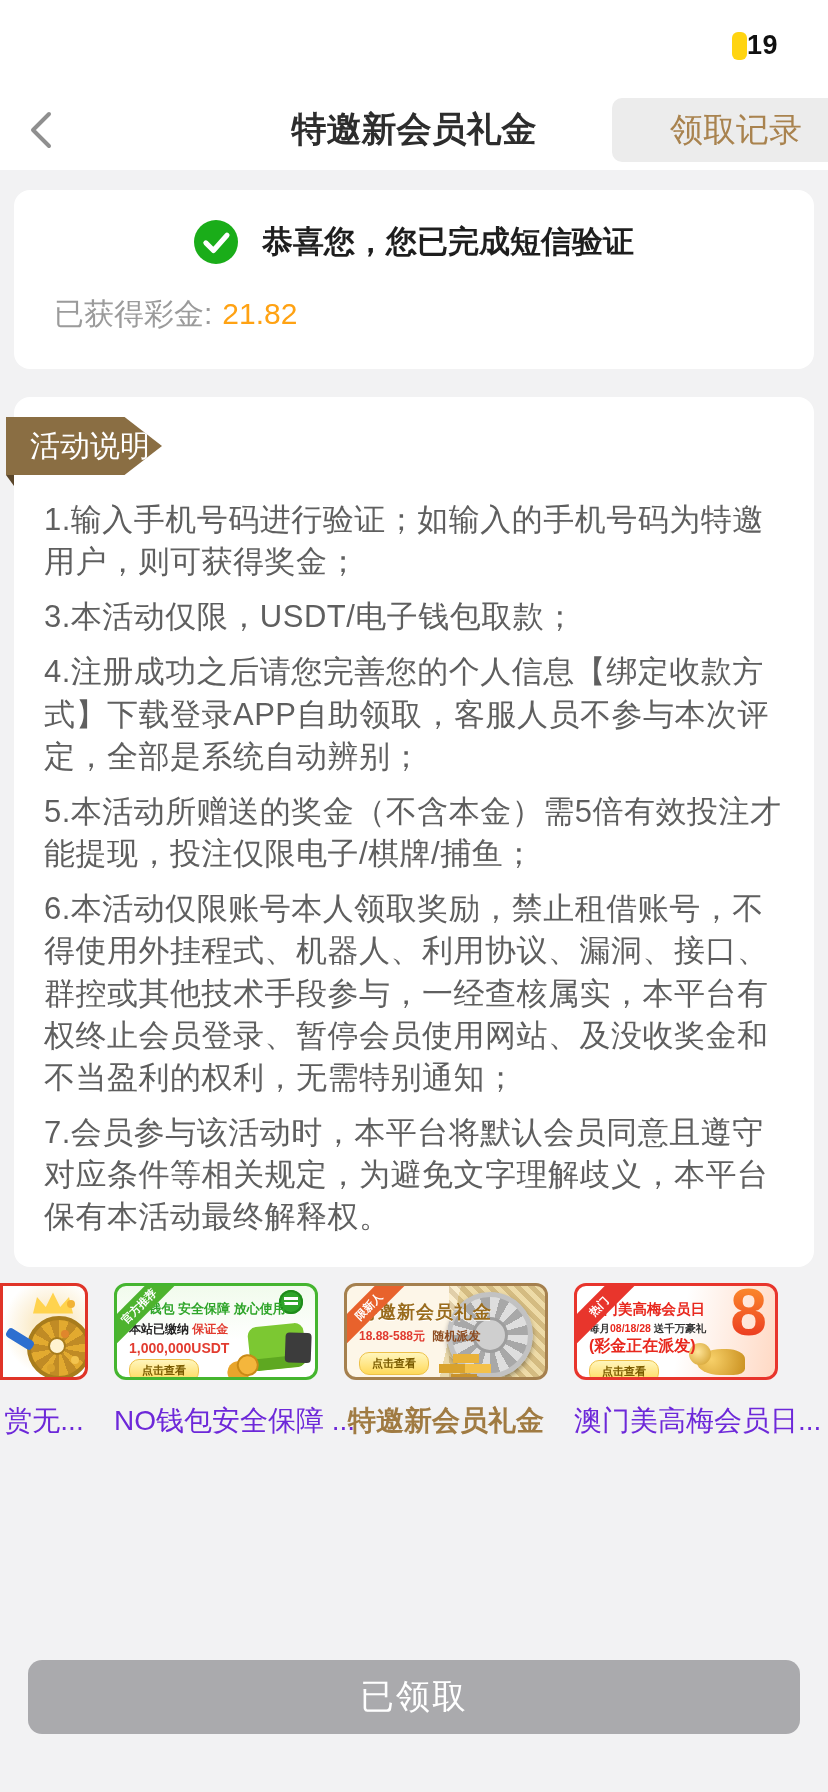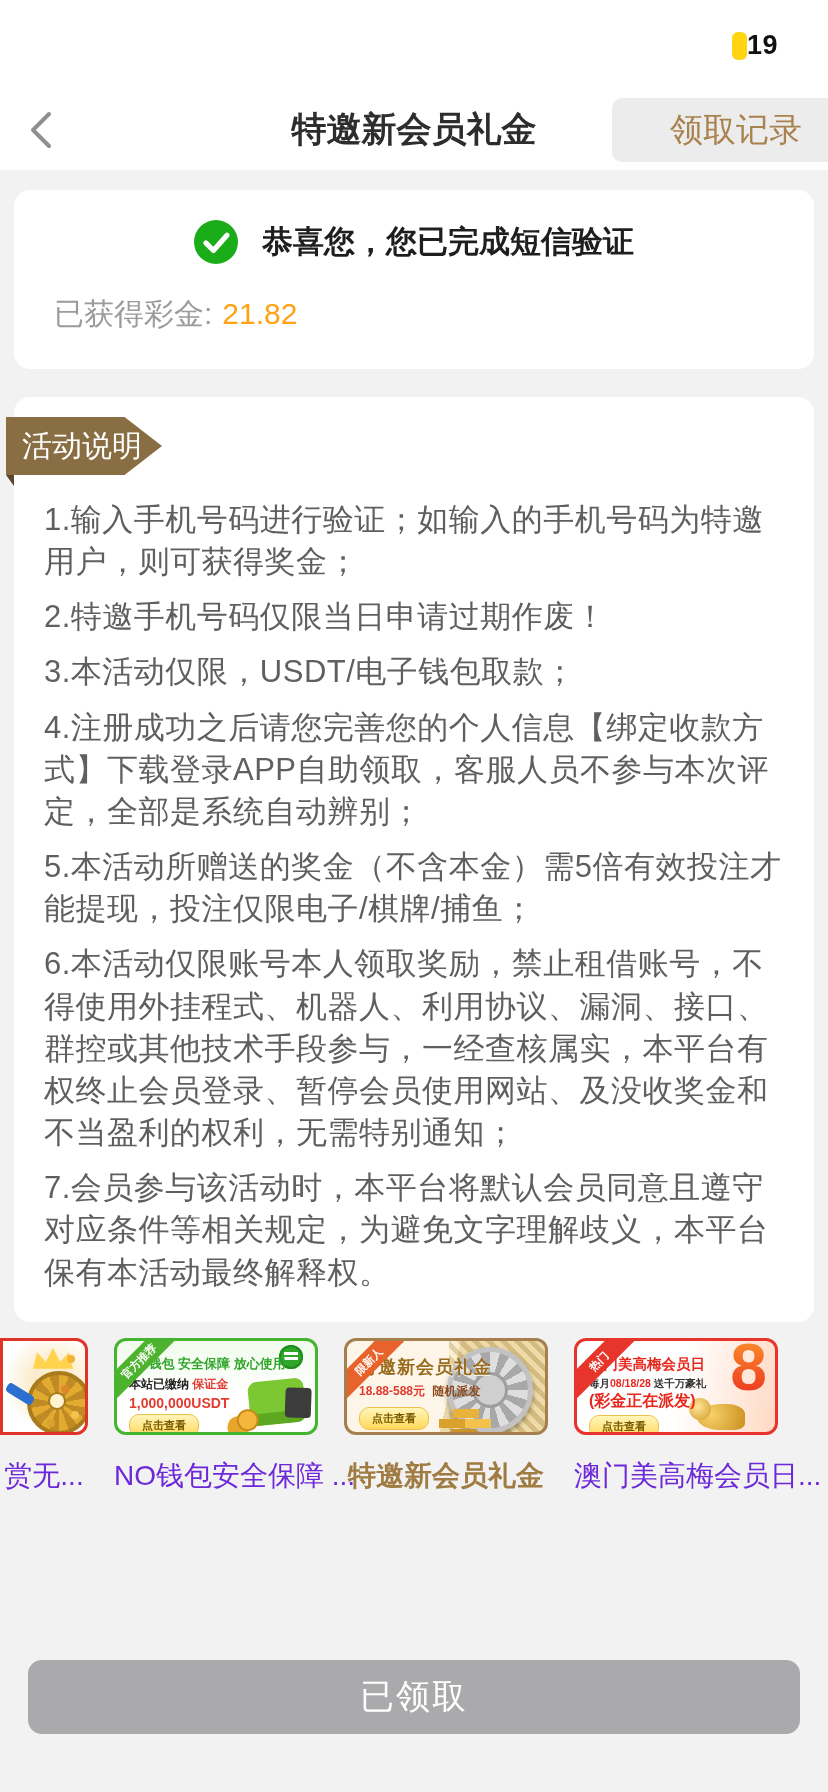--- a/index.html
+++ b/index.html
@@ -29,21 +29,21 @@
   .success-row { display:flex; align-items:center; justify-content:center; gap:24px; }
   .check-icon { width:44px; height:44px; flex:0 0 auto; }
   .success-msg { font-size:31px; font-weight:700; color:#1e1e1e; }
   .bonus-line { margin-top:30px; font-size:30px; color:#9b9b9b; padding-left:14px; }
   .bonus-value { color:#ffa213; margin-left:10px; }
 
   .rules-card { margin-top:28px; padding:20px 30px 28px 30px; position:relative; }
   .ribbon { margin-left:-38px; width:156px; height:58px; background:#8a6e43;
     clip-path:polygon(0 0, 76% 0, 100% 50%, 76% 100%, 0 100%);
     display:flex; align-items:center; }
-  .ribbon-label { color:#ffffff; font-size:30px; padding-left:16px; white-space:nowrap; }
+  .ribbon-label { color:#ffffff; font-size:30px; padding-left:24px; white-space:nowrap; }
   .ribbon-fold { position:absolute; left:-8px; top:78px; width:8px; height:11px;
     background:#5a462a; clip-path:polygon(0 0,100% 0,100% 100%); }
   .rules-list { margin-top:24px; }
   .rule { font-size:31px; line-height:1.36; color:#5f5f5f; margin:0 0 13px 0; letter-spacing:0.5px; }
   .rule:last-child { margin-bottom:0; }
 
   
   .carousel { margin-top:16px; width:828px; overflow:hidden; display:flex; gap:26px; }
   .promo-item { flex:0 0 auto; width:204px; cursor:pointer; }
   .promo-item.first { width:88px; }
@@ -160,21 +160,20 @@
   </div>
 </div>
 
 <div class="card rules-card">
   <div class="ribbon">
     <span class="ribbon-label">活动说明</span>
   </div>
   <div class="ribbon-fold"></div>
   <div class="rules-list">
     <p class="rule">1.输入手机号码进行验证；如输入的手机号码为特邀用户，则可获得奖金；</p>
-    <p class="rule">2.特邀手机号码仅限当日申请过期作废！</p>
     <p class="rule">3.本活动仅限，USDT/电子钱包取款；</p>
     <p class="rule">4.注册成功之后请您完善您的个人信息【绑定收款方式】下载登录APP自助领取，客服人员不参与本次评定，全部是系统自动辨别；</p>
     <p class="rule">5.本活动所赠送的奖金（不含本金）需5倍有效投注才能提现，投注仅限电子/棋牌/捕鱼；</p>
     <p class="rule">6.本活动仅限账号本人领取奖励，禁止租借账号，不得使用外挂程式、机器人、利用协议、漏洞、接口、群控或其他技术手段参与，一经查核属实，本平台有权终止会员登录、暂停会员使用网站、及没收奖金和不当盈利的权利，无需特别通知；</p>
     <p class="rule">7.会员参与该活动时，本平台将默认会员同意且遵守对应条件等相关规定，为避免文字理解歧义，本平台保有本活动最终解释权。</p>
   </div>
 </div>
 
 <div class="carousel">
 

